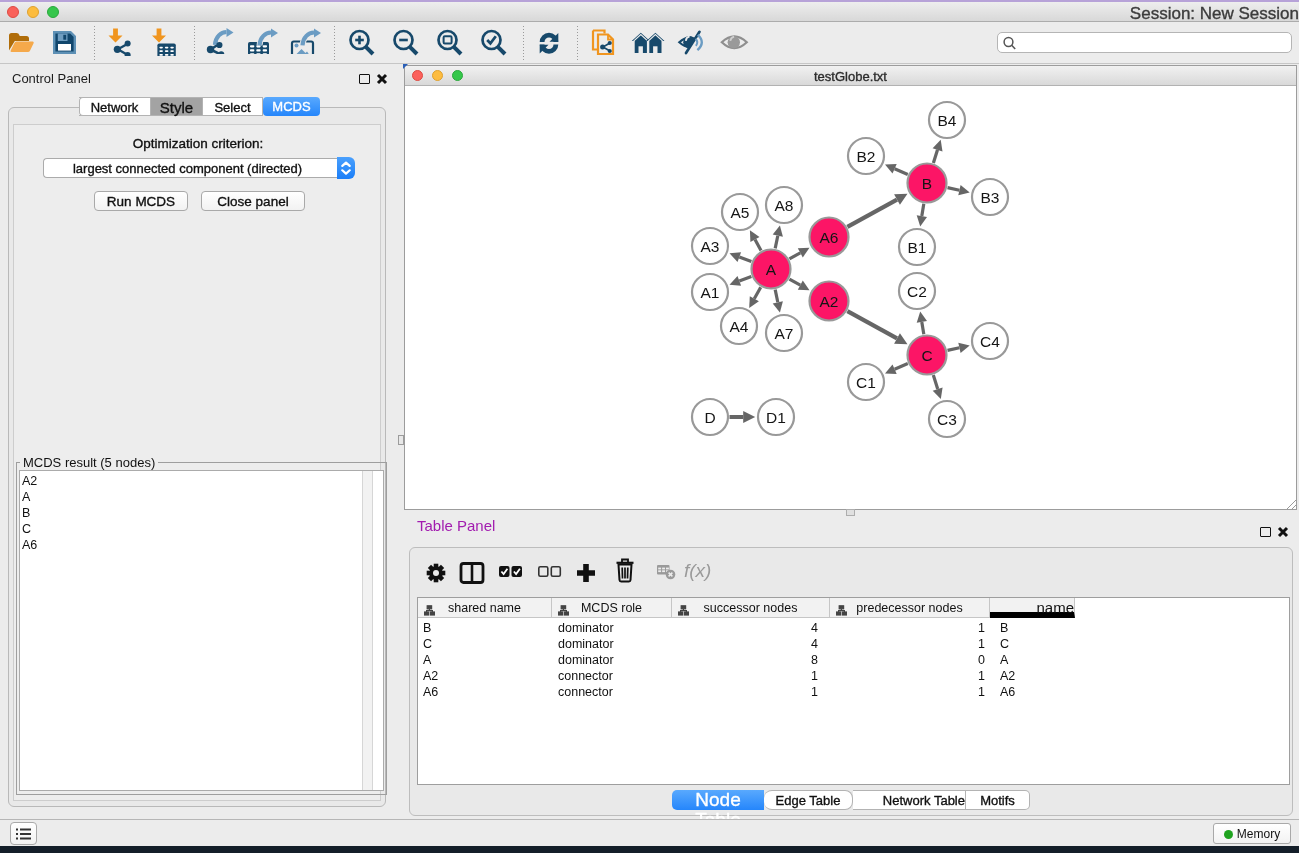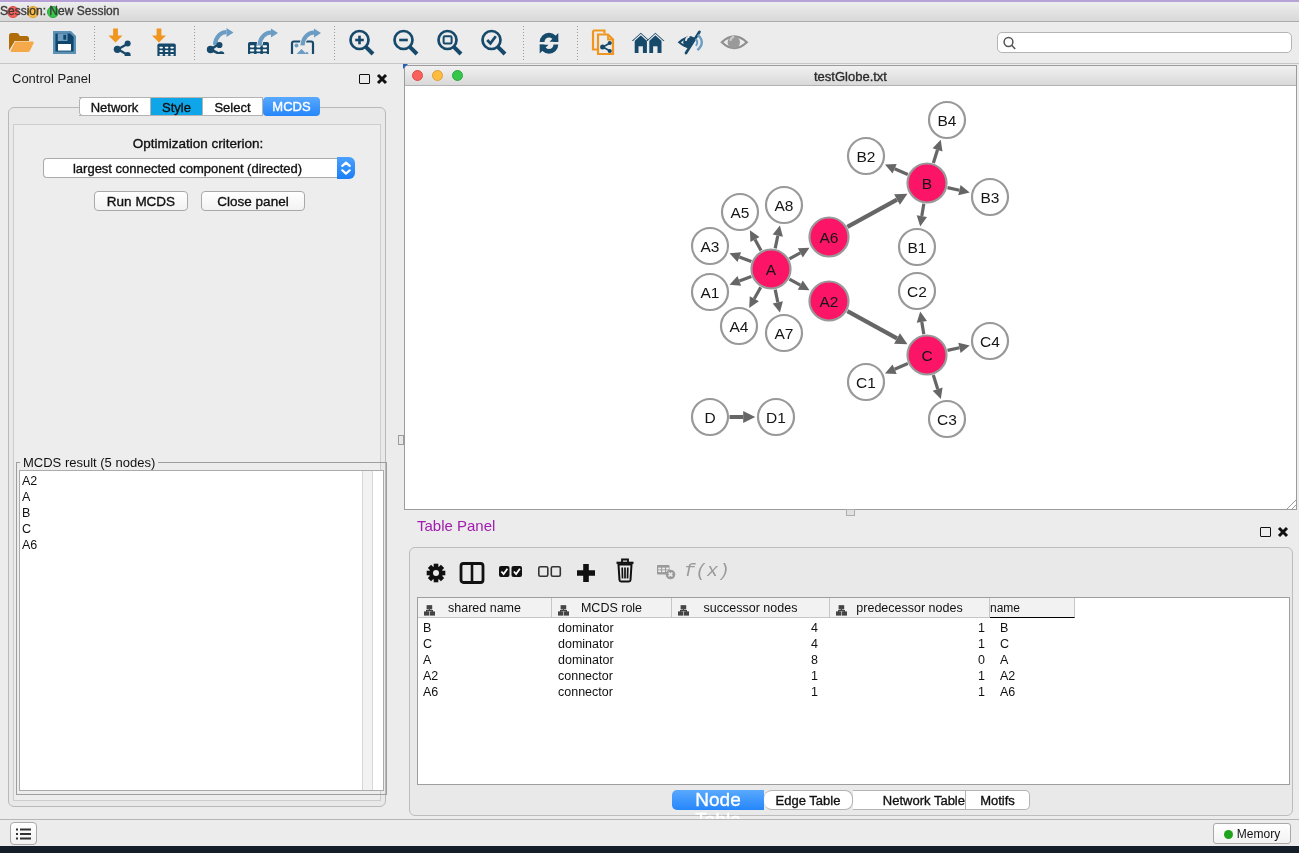--- a/index.html
+++ b/index.html
@@ -5,21 +5,21 @@
 body{font-family:"Liberation Sans",sans-serif;background:#ececec;position:relative;font-size:13px;color:#111}
 .a{position:absolute}
 .btn{background:linear-gradient(#ffffff,#f2f2f2);border:1px solid #a9a9a9;border-radius:4px;text-align:center}
 .m{-webkit-text-stroke:0.35px currentColor}
 </style></head><body>
 <div class="a" style="left:0;top:0;width:1299px;height:22px;background:linear-gradient(#f0f0f0,#d8d8d8);border-bottom:1px solid #acacac"></div>
 <div class="a" style="left:0;top:0;width:1299px;height:2px;background:#b7a2d8"></div>
 <div class="a" style="left:7px;top:6px;width:12px;height:12px;border-radius:50%;background:#f9615a;border:1px solid #dd4b43"></div>
 <div class="a" style="left:27px;top:6px;width:12px;height:12px;border-radius:50%;background:#fcbc3e;border:1px solid #dfa12e"></div>
 <div class="a" style="left:47px;top:6px;width:12px;height:12px;border-radius:50%;background:#36c64c;border:1px solid #2aa83c"></div>
-<div class="a m" style="left:0;top:4px;width:1299px;text-align:left;font-size:12px;color:#3c3c3c">Session: New Session</div>
+<div class="a m" style="left:0;top:4px;width:1299px;text-align:right;font-size:17px;color:#3c3c3c">Session: New Session</div>
 <div class="a" style="left:0;top:23px;width:1299px;height:41px;background:#ececec;border-bottom:1px solid #c6c6c6"></div>
 <div class="a" style="left:94px;top:26px;width:1px;height:34px;background:repeating-linear-gradient(#9a9a9a 0 1px,transparent 1px 3px)"></div>
 <div class="a" style="left:194px;top:26px;width:1px;height:34px;background:repeating-linear-gradient(#9a9a9a 0 1px,transparent 1px 3px)"></div>
 <div class="a" style="left:334px;top:26px;width:1px;height:34px;background:repeating-linear-gradient(#9a9a9a 0 1px,transparent 1px 3px)"></div>
 <div class="a" style="left:523px;top:26px;width:1px;height:34px;background:repeating-linear-gradient(#9a9a9a 0 1px,transparent 1px 3px)"></div>
 <div class="a" style="left:577px;top:26px;width:1px;height:34px;background:repeating-linear-gradient(#9a9a9a 0 1px,transparent 1px 3px)"></div>
 <svg style="position:absolute;left:8px;top:31px" width="28" height="28" viewBox="0 0 28 28">
     <path d="M1 19.5 L1 4.5 Q1 2 3.5 2 L8.5 2 Q10.8 2 11.3 4 L11.7 5 L18.5 5 Q21 5 21 7.5 L21 10 L6.8 10 L1 19.5 Z" fill="#b06d0a"></path>
     <path d="M6.3 12.2 Q6.9 10.6 8.6 10.6 L24.7 10.6 Q26.2 10.6 25.6 12.2 L22.1 19.4 Q21.5 21 19.8 21 L3.6 21 Q2.1 21 2.7 19.4 Z" fill="#f5a94b"></path>
   </svg>
@@ -171,21 +171,21 @@
     <line x1="8.7" y1="9.2" x2="12.2" y2="13" stroke="#555" stroke-width="1.5"></line>
   </svg>
 <div class="a" style="left:12px;top:71px;font-size:13px;color:#1c1c1c">Control Panel</div>
 <div class="a" style="left:359px;top:74px;width:11px;height:10px;border:1.5px solid #111;border-radius:1px"></div>
 <svg class="a" style="left:376px;top:73px" width="12" height="12" viewBox="0 0 12 12">
     <path d="M2 2 L10 10 M10 2 L2 10" stroke="#111" stroke-width="3"></path>
   </svg>
 <div class="a" style="left:8px;top:107px;width:378px;height:700px;background:#e9e9e9;border:1px solid #b9b9b9;border-radius:6px"></div>
 <div class="a" style="left:13px;top:124px;width:368px;height:677px;background:#ededed;border:1px solid #cdcdcd"></div>
 <div class="a m" style="left:79px;top:97px;width:72px;height:19px;background:#fff;border:1px solid #b3b3b3;border-left:none;line-height:19px;text-align:center;font-size:13px">Network</div>
-<div class="a m" style="left:151px;top:97px;width:52px;height:19px;background:#0ea5e9;border:1px solid #b3b3b3;border-left:none;line-height:19px;text-align:center;font-size:13px">Style</div>
+<div class="a m" style="left:151px;top:97px;width:52px;height:19px;background:#a3a3a3;border:1px solid #b3b3b3;border-left:none;line-height:19px;text-align:center;font-size:15px">Style</div>
 <div class="a m" style="left:203px;top:97px;width:60px;height:19px;background:#fff;border:1px solid #b3b3b3;border-left:none;line-height:19px;text-align:center;font-size:13px">Select</div>
 <div class="a" style="left:79px;top:97px;width:5px;height:19px;background:#fff;border:1px solid #b3b3b3;border-right:none;border-radius:4px 0 0 4px"></div>
 <div class="a m" style="left:263px;top:97px;width:57px;height:19px;background:linear-gradient(#59a9fe,#2586fb);border-radius:4px;line-height:19px;text-align:center;color:#fff;font-size:13px">MCDS</div>
 <div class="a m" style="left:0;top:136px;width:396px;text-align:center;font-size:13.5px">Optimization criterion:</div>
 <div class="a m" style="left:43px;top:158px;width:294px;height:20px;background:#fff;border:1px solid #ababab;border-right:none;border-radius:4px 0 0 4px;line-height:20px;text-align:center;font-size:13px;padding-right:6px">largest connected component (directed)</div>
 <div class="a" style="left:337px;top:157px;width:18px;height:22px;background:linear-gradient(#4aa0fd,#1a7ef8);border-radius:0 6px 6px 0"></div>
 <svg class="a" style="left:340px;top:161px" width="12" height="14" viewBox="0 0 12 14">
     <g stroke="#fff" stroke-width="2.2" fill="none" stroke-linecap="round" stroke-linejoin="round">
       <path d="M2.3 4.9 L6 1.6 L9.7 4.9"></path>
       <path d="M2.3 9.3 L6 12.6 L9.7 9.3"></path>
@@ -353,21 +353,21 @@
       <rect x="2.2" y="7.6" width="2.9" height="1.8" fill="#ececec"></rect>
       <rect x="6.1" y="7.6" width="2.9" height="1.8" fill="#ececec"></rect>
       <rect x="10.0" y="7.6" width="2.9" height="1.8" fill="#ececec"></rect>
       <rect x="2.2" y="10.3" width="2.9" height="1.8" fill="#ececec"></rect>
       <rect x="6.1" y="10.3" width="2.9" height="1.8" fill="#ececec"></rect>
       <rect x="10.0" y="10.3" width="2.9" height="1.8" fill="#ececec"></rect>
       <circle cx="14.5" cy="14.5" r="4.8"></circle>
       <path d="M12.6 12.6 L16.4 16.4 M16.4 12.6 L12.6 16.4" stroke="#ececec" stroke-width="1.5" fill="none"></path>
     </g>
   </svg>
-<div class="a" style="left:684px;top:560px;font-family:Liberation Mono, monospace;font-style:italic;font-size:19px;color:#9a9a9a">f(x)</div>
+<div class="a" style="left:684px;top:560px;font-family:Liberation Sans, sans-serif;font-style:italic;font-size:19px;color:#9a9a9a">f(x)</div>
 <div class="a" style="left:417px;top:597px;width:873px;height:188px;background:#fff;border:1px solid #9e9e9e"></div>
 <div class="a" style="left:418px;top:598px;width:134px;height:20px;background:#f2f2f2;border-right:1px solid #c6c6c6;border-bottom:1px solid #c6c6c6;line-height:20px;text-align:center;font-size:12.5px;white-space:nowrap">shared name</div>
 <div class="a" style="left:424px;top:603px"><svg width="11" height="11" viewBox="0 0 11 11" style="vertical-align:-1px">
       <g fill="none" stroke="#444" stroke-width="1.2">
         <rect x="3.2" y="0.8" width="4.4" height="3" fill="#444"></rect>
         <rect x="0.6" y="7" width="4" height="3" fill="#444"></rect>
         <rect x="6.4" y="7" width="4" height="3" fill="#444"></rect>
         <path d="M5.4 3.8 L5.4 5.6 M2.6 7 L2.6 5.6 L8.4 5.6 L8.4 7"></path>
       </g>
     </svg></div>
@@ -391,21 +391,21 @@
     </svg></div>
 <div class="a" style="left:830px;top:598px;width:160px;height:20px;background:#f2f2f2;border-right:1px solid #c6c6c6;border-bottom:1px solid #c6c6c6;line-height:20px;text-align:center;font-size:12.5px;white-space:nowrap">predecessor nodes</div>
 <div class="a" style="left:836px;top:603px"><svg width="11" height="11" viewBox="0 0 11 11" style="vertical-align:-1px">
       <g fill="none" stroke="#444" stroke-width="1.2">
         <rect x="3.2" y="0.8" width="4.4" height="3" fill="#444"></rect>
         <rect x="0.6" y="7" width="4" height="3" fill="#444"></rect>
         <rect x="6.4" y="7" width="4" height="3" fill="#444"></rect>
         <path d="M5.4 3.8 L5.4 5.6 M2.6 7 L2.6 5.6 L8.4 5.6 L8.4 7"></path>
       </g>
     </svg></div>
-<div class="a" style="left:990px;top:598px;width:85px;height:20px;background:#f2f2f2;border-right:1px solid #c6c6c6;border-bottom:1px solid #000000;line-height:20px;text-align:left;font-size:12px;white-space:nowrap">name</div>
+<div class="a" style="left:990px;top:598px;width:85px;height:20px;background:#f2f2f2;border-right:1px solid #c6c6c6;border-bottom:6px solid #000000;line-height:20px;text-align:right;font-size:15px;white-space:nowrap">name</div>
 <div class="a" style="left:423px;top:621px;font-size:12.5px">B</div>
 <div class="a" style="left:558px;top:621px;font-size:12.5px">dominator</div>
 <div class="a" style="left:700px;top:621px;width:118px;text-align:right;font-size:12.5px">4</div>
 <div class="a" style="left:870px;top:621px;width:115px;text-align:right;font-size:12.5px">1</div>
 <div class="a" style="left:1000px;top:621px;font-size:12.5px">B</div>
 <div class="a" style="left:423px;top:637px;font-size:12.5px">C</div>
 <div class="a" style="left:558px;top:637px;font-size:12.5px">dominator</div>
 <div class="a" style="left:700px;top:637px;width:118px;text-align:right;font-size:12.5px">4</div>
 <div class="a" style="left:870px;top:637px;width:115px;text-align:right;font-size:12.5px">1</div>
 <div class="a" style="left:1000px;top:637px;font-size:12.5px">C</div>

